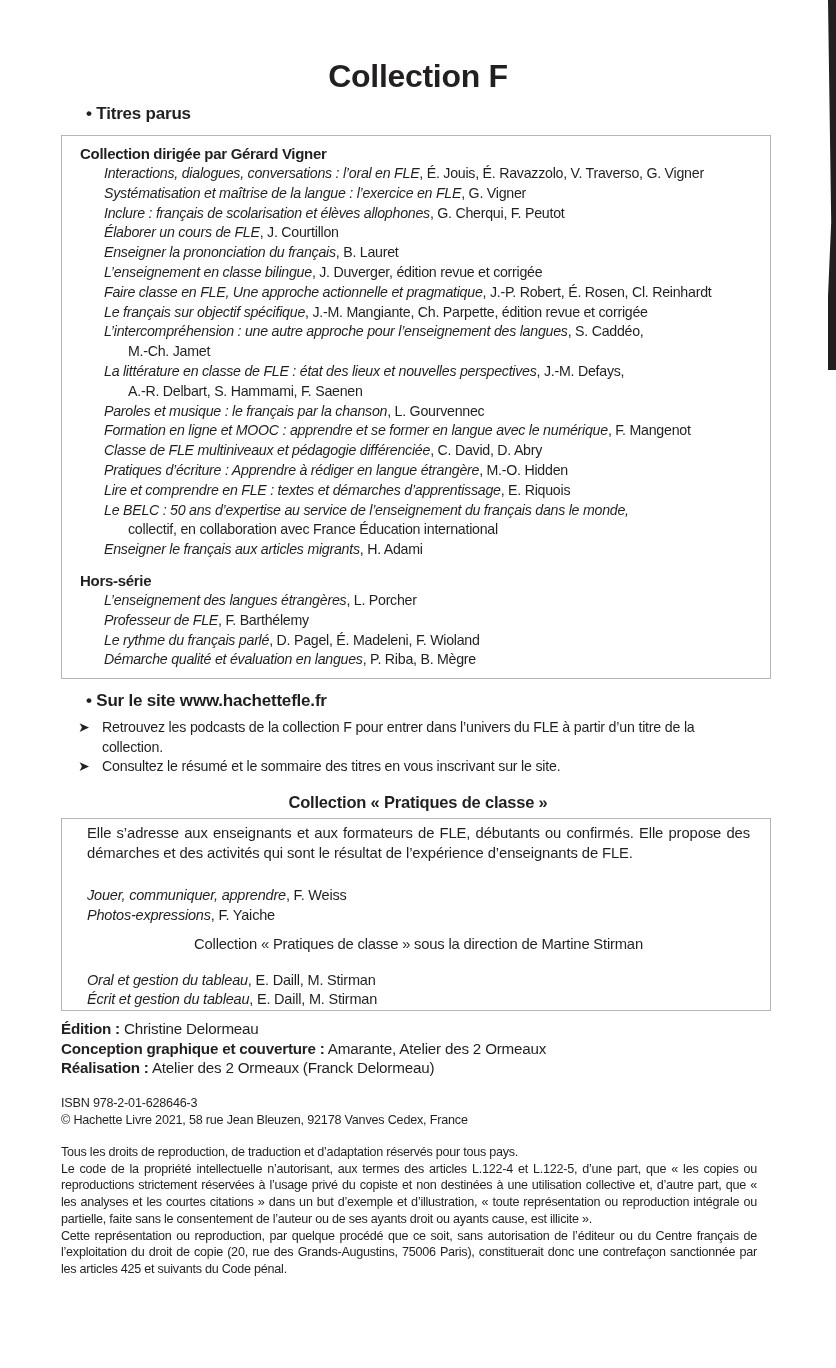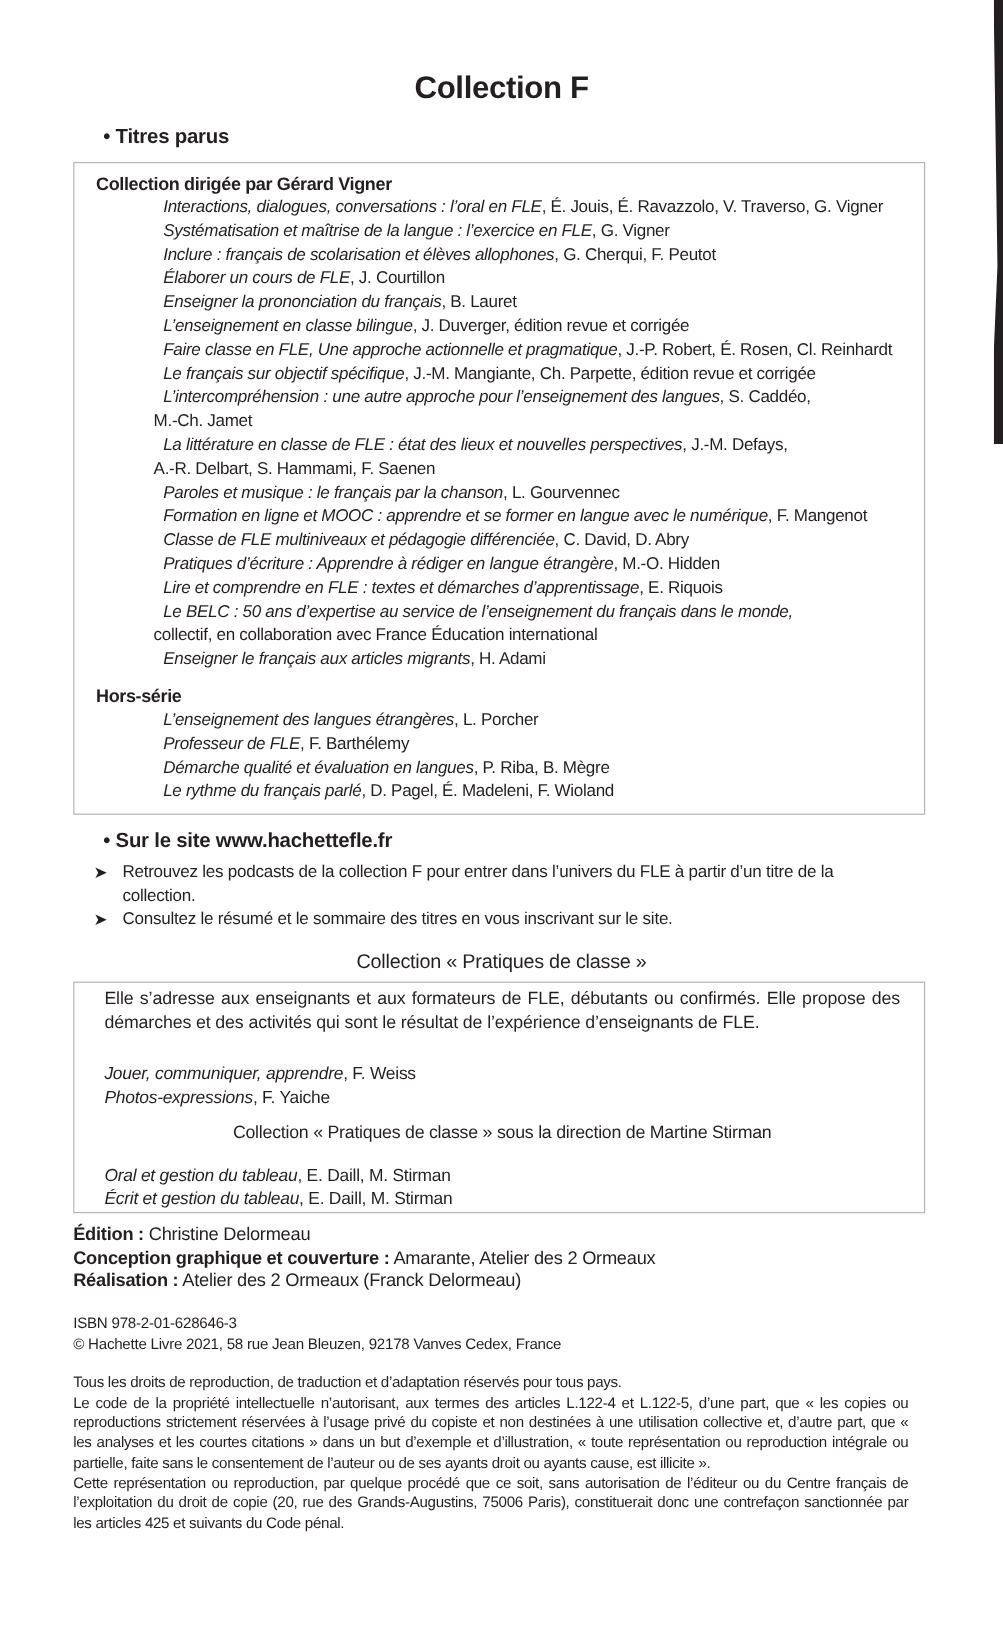--- a/index.html
+++ b/index.html
@@ -8,42 +8,42 @@
     font-family: "Liberation Sans", "DejaVu Sans", sans-serif; color: #231f20;
     overflow: hidden;
   }
   .spine {
     position: absolute; left: 828px; top: 0; width: 8px; height: 370px;
     background: #231f20;
     clip-path: polygon(0 0, 100% 0, 100% 100%, 0 100%, 0 80%, 40% 60%);
   }
   .title {
     position: absolute; left: 0; width: 836px; top: 58px; text-align: center;
-    font-size: 26px; font-weight: bold; letter-spacing: -0.3px;
+    font-size: 32px; font-weight: bold; letter-spacing: -0.3px;
   }
   .bullet-h {
     position: absolute; font-size: 17px; font-weight: bold; letter-spacing: -0.2px;
   }
   .box {
     position: absolute; border: 1.5px solid #b5b5b5; box-sizing: border-box;
   }
   .group-h {
     font-weight: bold; font-size: 15px; letter-spacing: -0.3px;
     line-height: 20px;
   }
   .item {
     font-size: 14.2px; line-height: 19.8px; padding-left: 24px; letter-spacing: -0.25px;
     white-space: nowrap;
   }
-  .item .t { font-style: italic; margin-left: 32px; }
+  .item .t { font-style: italic; }
   .item .cont { display: block; padding-left: 24px; }
   .arrows { position: absolute; left: 78px; top: 718px; width: 680px; font-size: 14.2px; line-height: 19.5px; letter-spacing: -0.2px; }
   .arrow-row { position: relative; padding-left: 24px; }
   .arrow-row .arr { position: absolute; left: 0; top: 0; font-size: 14px; }
-  .sub-title { position: absolute; left: 0; width: 836px; top: 793px; text-align: center; font-size: 16.5px; font-weight: normal; letter-spacing: -0.2px; }
+  .sub-title { position: absolute; left: 0; width: 836px; top: 793px; text-align: center; font-size: 16.5px; font-weight: bold; letter-spacing: -0.2px; }
   .p-box-text { font-size: 14.8px; line-height: 19.5px; text-align: justify; letter-spacing: -0.1px; }
   .pc-item { font-size: 14.5px; line-height: 19.8px; letter-spacing: -0.2px; }
   .pc-item .t { font-style: italic; }
   .center-line { text-align: center; font-size: 14.8px; margin: 10px 0 19px; letter-spacing: -0.2px; }
   .credits { position: absolute; left: 61px; top: 1019px; font-size: 15.2px; line-height: 19.5px; letter-spacing: -0.2px; }
   .credits b { font-weight: bold; }
   .isbn { position: absolute; left: 61px; top: 1095px; font-size: 12.6px; line-height: 17px; letter-spacing: -0.2px; }
   .legal { position: absolute; left: 61px; top: 1144px; width: 696px; font-size: 12.6px; line-height: 16.7px; text-align: justify; letter-spacing: -0.25px; }
   .legal p { margin: 0; }
 </style>
@@ -74,22 +74,22 @@
       <div class="item"><span class="t">Classe de FLE multiniveaux et pédagogie différenciée</span><span>, C. David, D. Abry</span></div>
       <div class="item"><span class="t">Pratiques d’écriture : Apprendre à rédiger en langue étrangère</span><span>, M.-O. Hidden</span></div>
       <div class="item"><span class="t">Lire et comprendre en FLE : textes et démarches d’apprentissage</span><span>, E. Riquois</span></div>
       <div class="item"><span class="t">Le BELC : 50 ans d’expertise au service de l’enseignement du français dans le monde,</span><span></span><span class="cont">collectif, en collaboration avec France Éducation international</span></div>
       <div class="item"><span class="t">Enseigner le français aux articles migrants</span><span>, H. Adami</span></div>
     </div>
   <div class="group-h" style="margin-top:11px;">Hors-série</div>
   <div id="hs-list">
       <div class="item"><span class="t">L’enseignement des langues étrangères</span><span>, L. Porcher</span></div>
       <div class="item"><span class="t">Professeur de FLE</span><span>, F. Barthélemy</span></div>
+      <div class="item"><span class="t">Le rythme du français parlé</span><span>, D. Pagel, É. Madeleni, F. Wioland</span></div>
       <div class="item"><span class="t">Démarche qualité et évaluation en langues</span><span>, P. Riba, B. Mègre</span></div>
-      <div class="item"><span class="t">Le rythme du français parlé</span><span>, D. Pagel, É. Madeleni, F. Wioland</span></div>
     </div>
 </div>
 
 <div class="bullet-h" style="left:86px; top:691px;">• Sur le site www.hachettefle.fr</div>
 
 <div class="arrows">
   <div class="arrow-row">
     <span class="arr">➤</span>
     <span>Retrouvez les podcasts de la collection F pour entrer dans l’univers du FLE à partir d’un titre de la collection.</span>
   </div>

